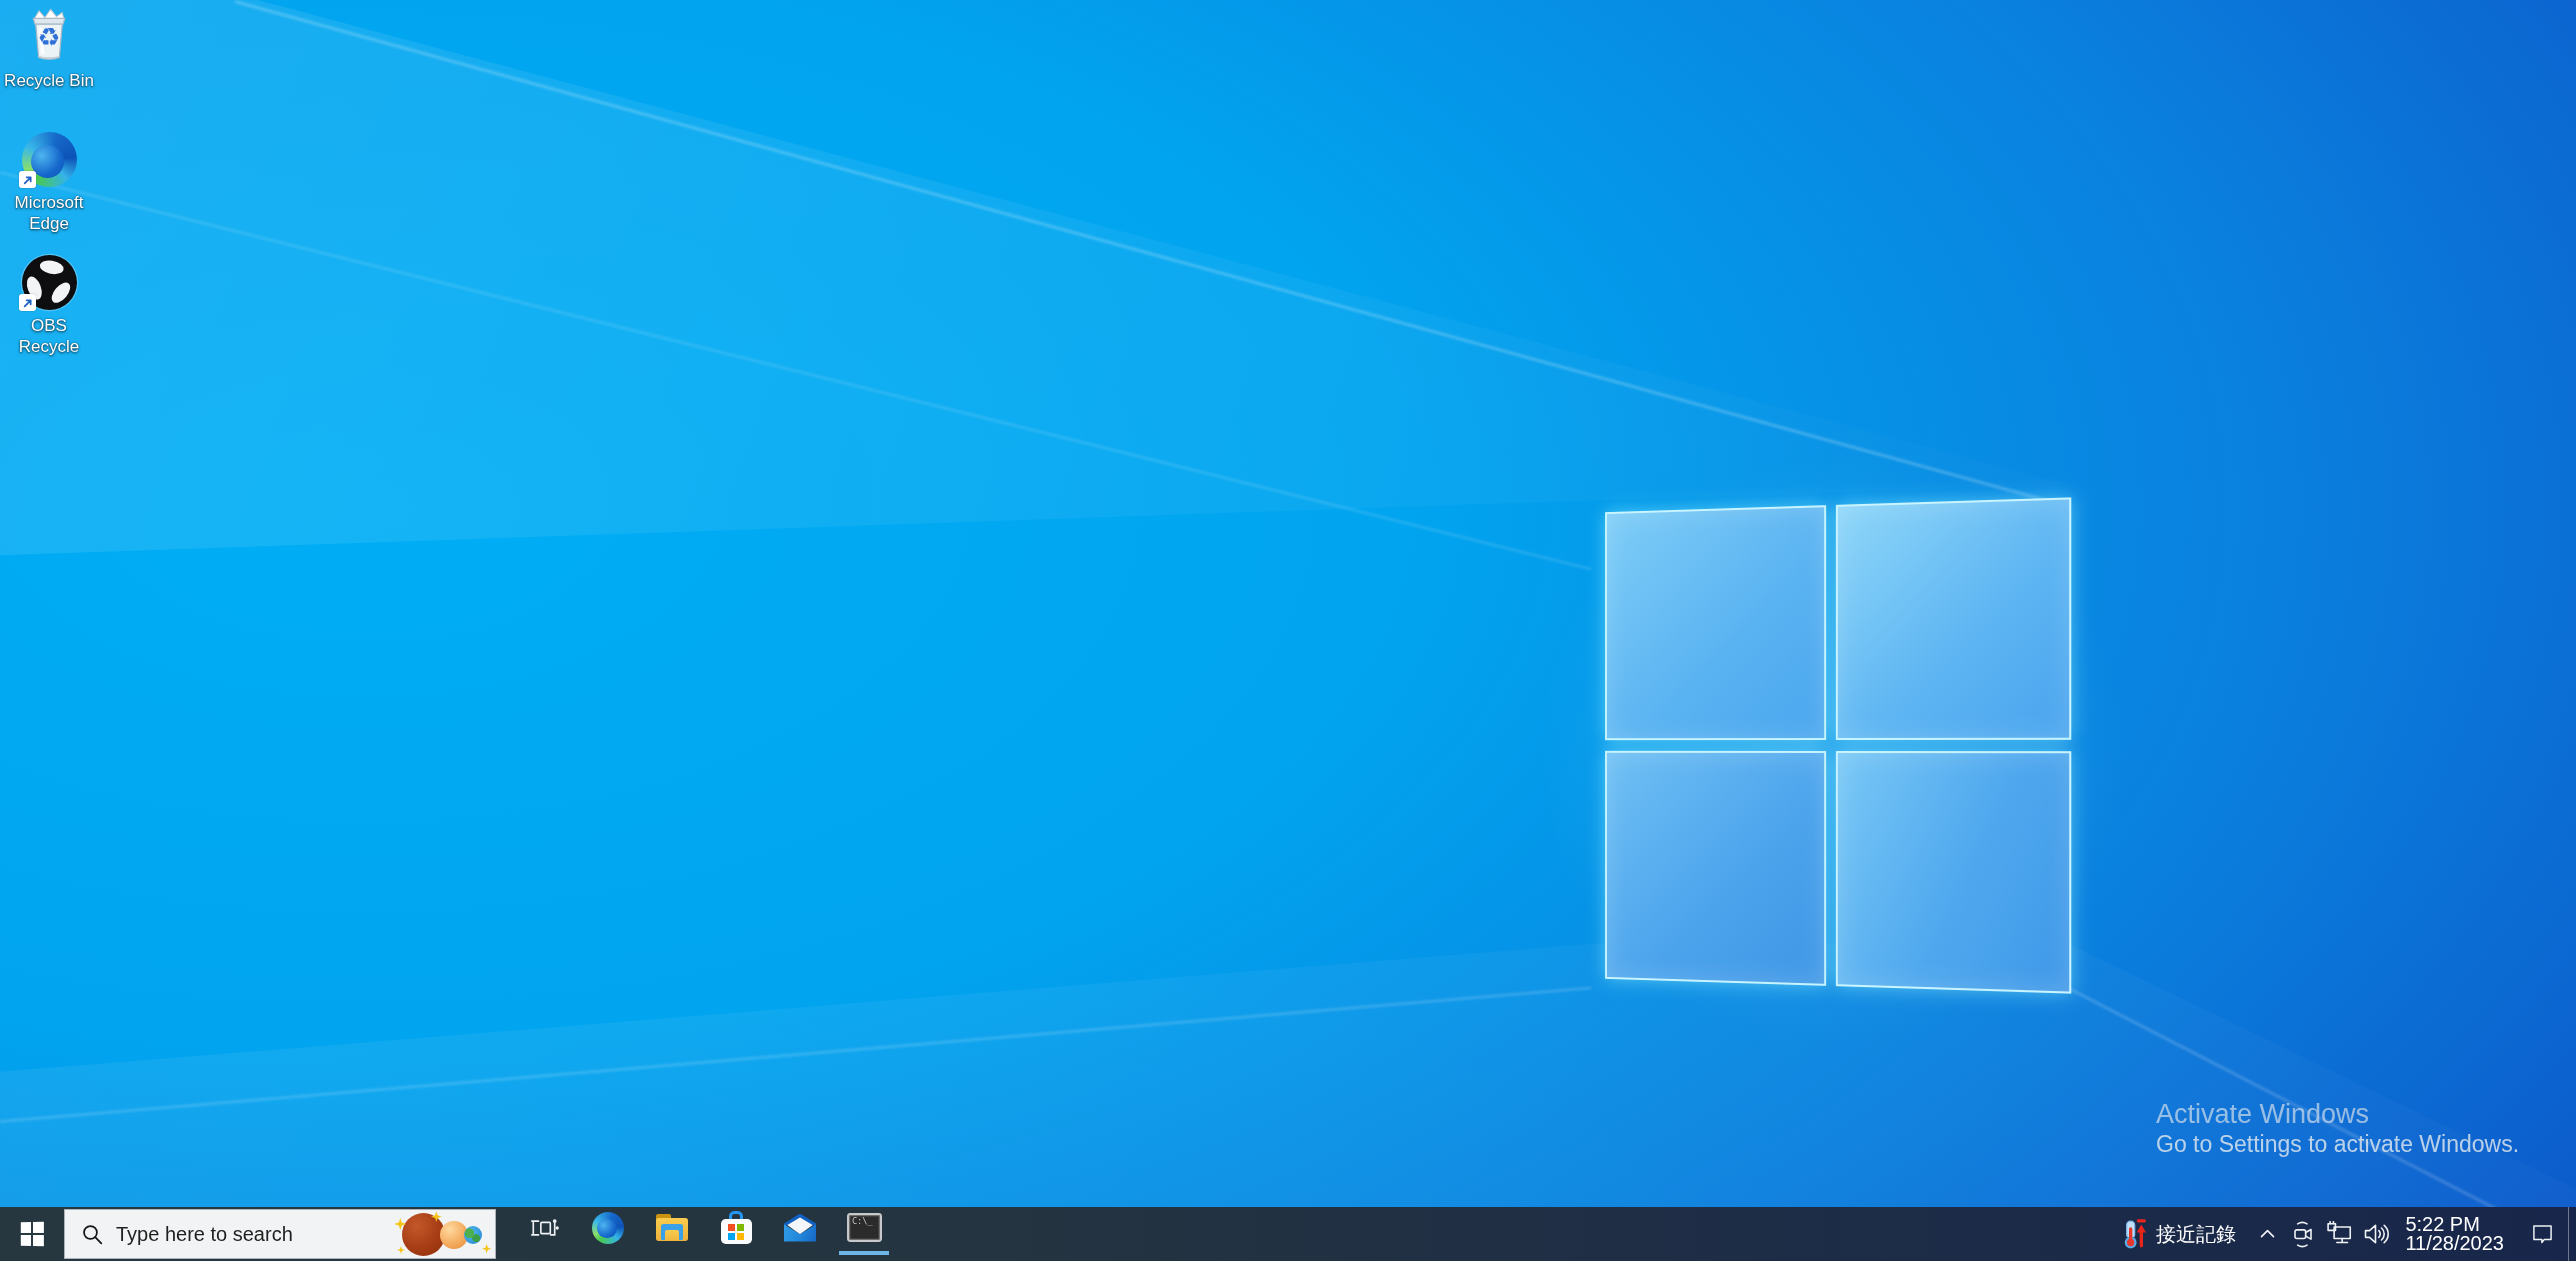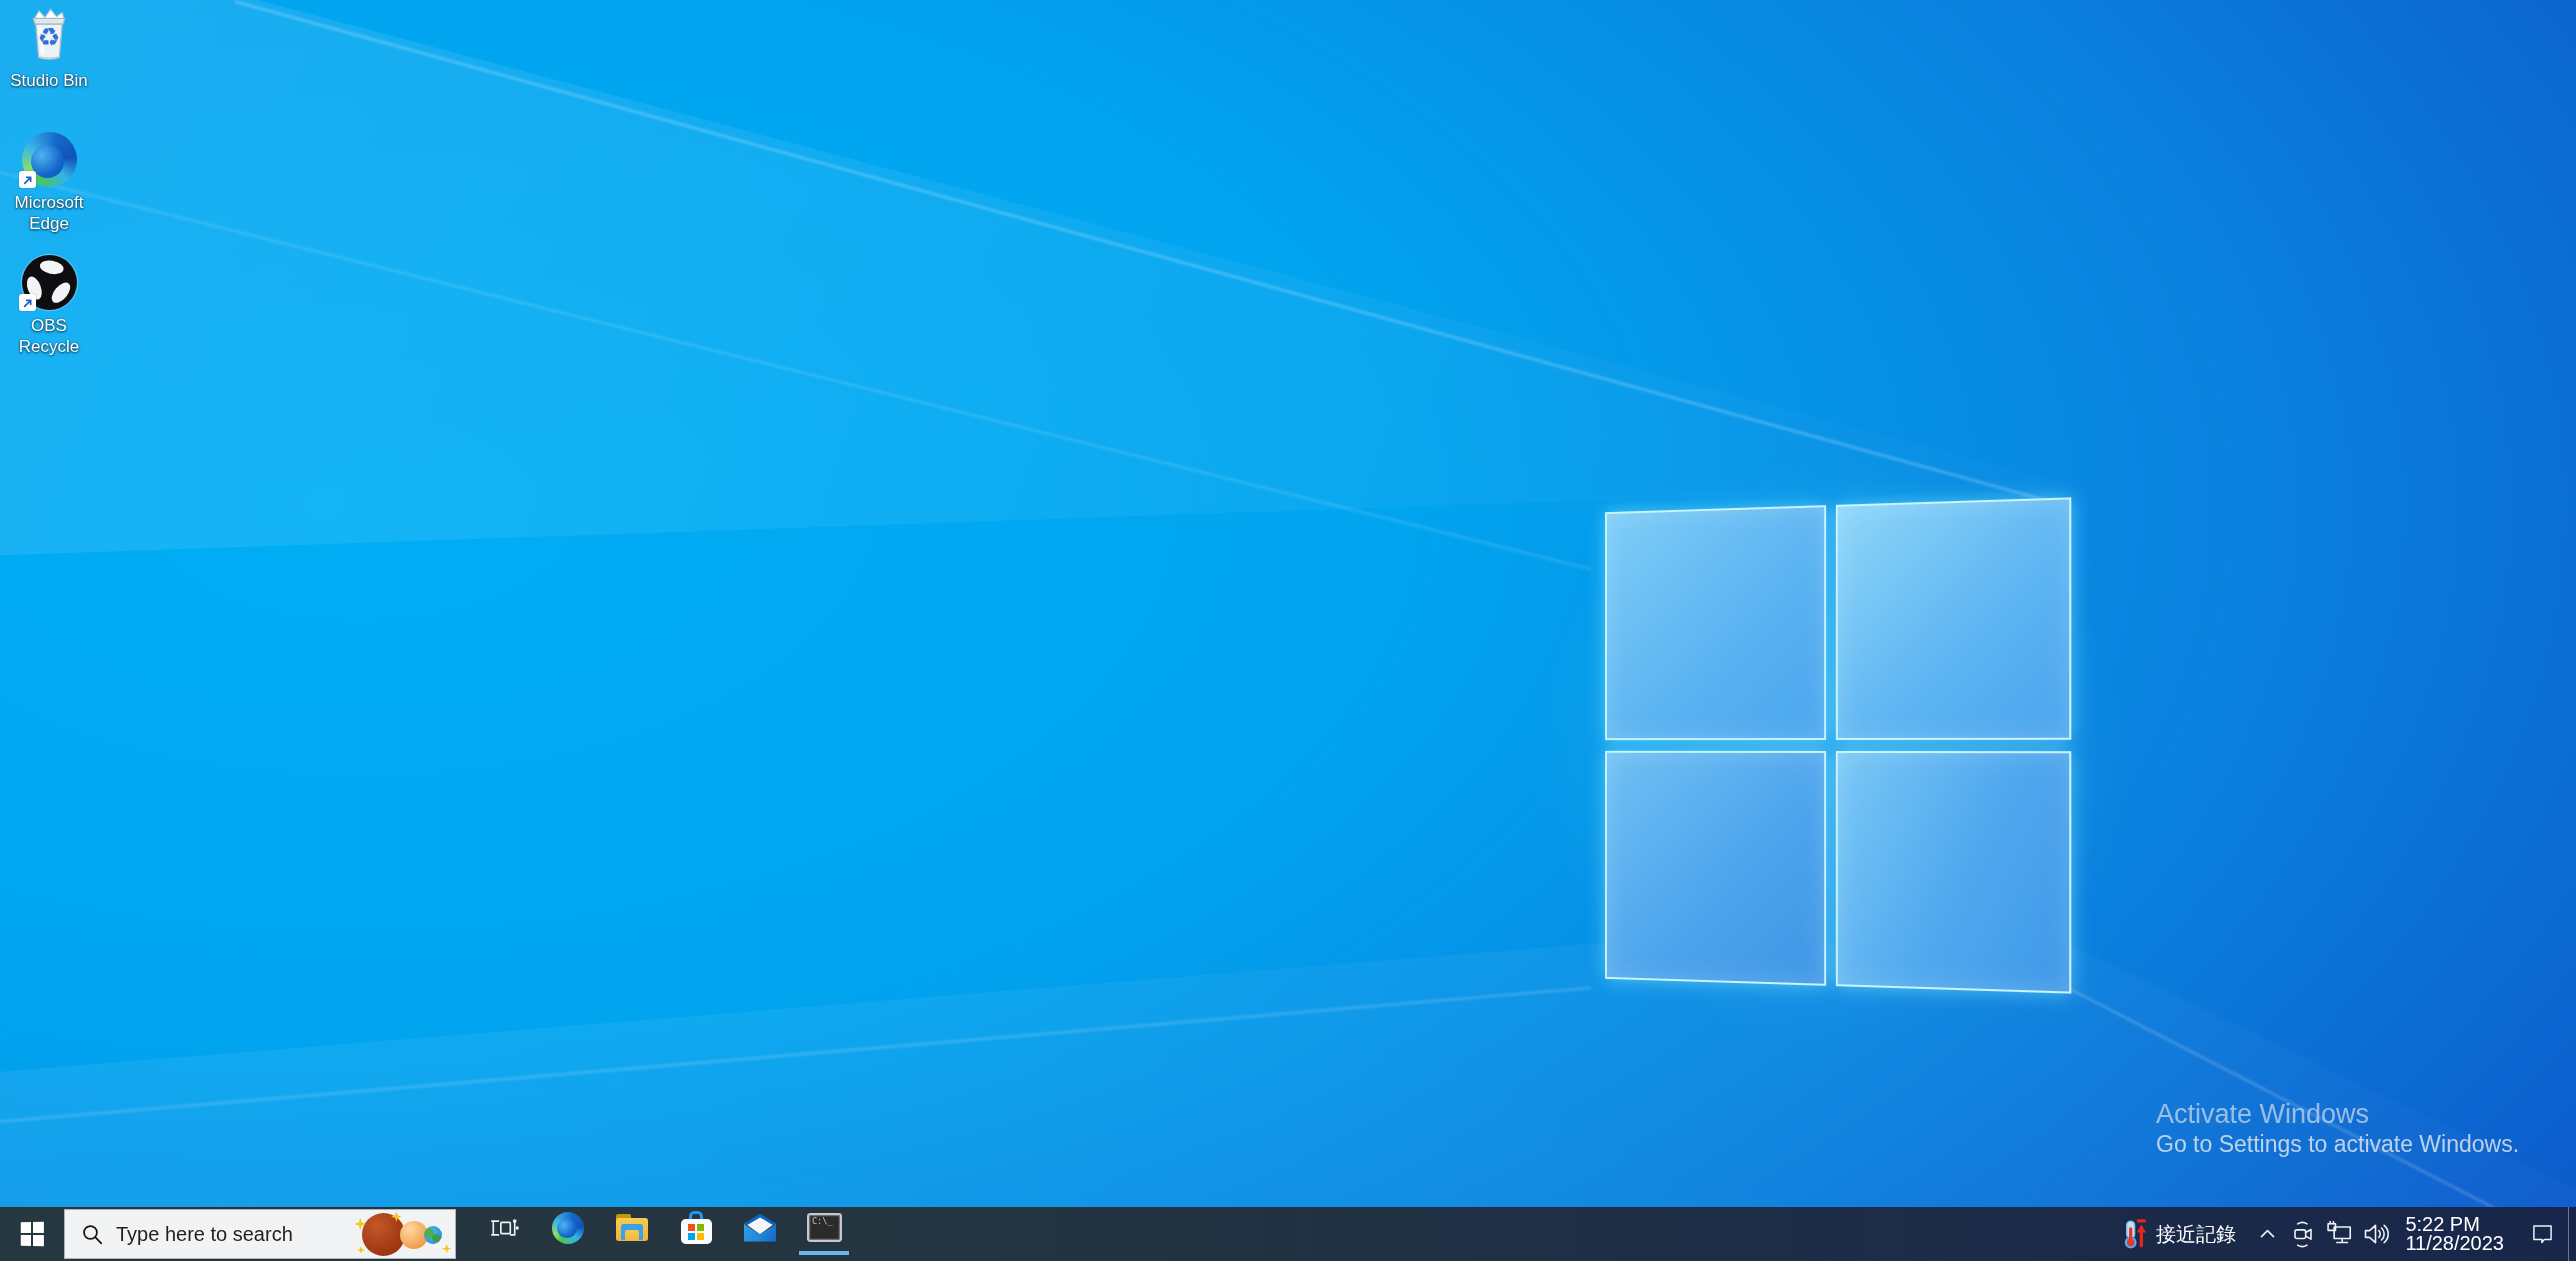--- a/index.html
+++ b/index.html
@@ -71,21 +71,21 @@
 
   
   .taskbar { position:absolute; left:0; top:1207px; width:2576px; height:54px; display:flex; align-items:center;
     background: linear-gradient(90deg, #273740 0%, #243440 38%, #1e2d46 68%, #18264b 100%); }
   .tb-btn { height:54px; display:flex; align-items:center; justify-content:center; position:relative; }
   .start-btn { width:64px; }
   .flag { width:24px; height:24px; transform:perspective(114px) rotateY(-16deg);
     display:grid; grid-template-columns:1fr 1fr; grid-template-rows:1fr 1fr; gap:2px; }
   .flag div { background:#fff; }
 
-  .search-box { width:392px; height:50px; background:#f1f3f4; border:0.7px solid #aab4ba;
+  .search-box { width:432px; height:50px; background:#f1f3f4; border:0.7px solid #aab4ba;
     display:flex; align-items:center; position:relative; }
   .search-box svg { margin:0 12px 0 16px; flex:0 0 auto; }
   .search-input { flex:1 1 auto; min-width:0; border:none; outline:none; background:transparent;
     font-size:20px; color:#1a1a1a; font-family:"Liberation Sans",sans-serif; }
   .search-input::placeholder { color:#1f1f1f; opacity:1; }
   .doodle { position:relative; flex:0 0 102px; height:48px; overflow:hidden; }
   .planet { position:absolute; border-radius:50%; }
   .mars  { left:9.4px; top:2.7px;  width:43px; height:43px; background:radial-gradient(circle at 35% 30%, #c3582a 0%, #a63c14 55%, #8c2f0c 100%); }
   .venus { left:47px; top:10.7px; width:28px; height:28px; background:radial-gradient(circle at 35% 30%, #ffd9a0 0%, #f3a85a 60%, #e08c38 100%); }
   .earth { left:71px; top:16px; width:18px; height:18px;
@@ -171,21 +171,21 @@
       <div class="art">
         <svg class="bin" viewBox="0 0 64 70" width="54" height="58">
           <path d="M14 16 L20 6 L27 14 L34 4 L41 13 L48 8 L50 16 Z" fill="#ffffff" stroke="#bcc9d2" stroke-width="1.3"></path>
           <path d="M13 15 L51 15 L49 22 L15 22 Z" fill="#dde7ed" stroke="#a8b9c4" stroke-width="1.4"></path>
           <path d="M16 22 L48 22 L44.5 62 Q32 66.5 19.5 62 Z" fill="#ecf3f7" stroke="#a8b9c4" stroke-width="1.5"></path>
           <path d="M21.5 26 L24.5 58" stroke="#ffffff" stroke-width="4" opacity="0.8"></path>
           <path d="M19 60 Q32 64 45 60 L44.5 62 Q32 66.5 19.5 62 Z" fill="#c3ced6"></path>
         </svg>
         <div class="recyc-glyph">♻</div>
       </div>
-      <div class="lbl">Studio Bin</div>
+      <div class="lbl">Recycle Bin</div>
     </div>
 
     <div class="dicon" style="top:128px;">
       <div class="art">
         <div class="edge-swirl edge-lg"></div>
         <div class="badge">
           <svg width="12" height="12" viewBox="0 0 18 18">
               <path d="M4 14 L13 5 M7 5 h6 v6" stroke="#1e62c8" stroke-width="2.6" fill="none" stroke-linecap="round" stroke-linejoin="round"></path>
             </svg>
         </div>

